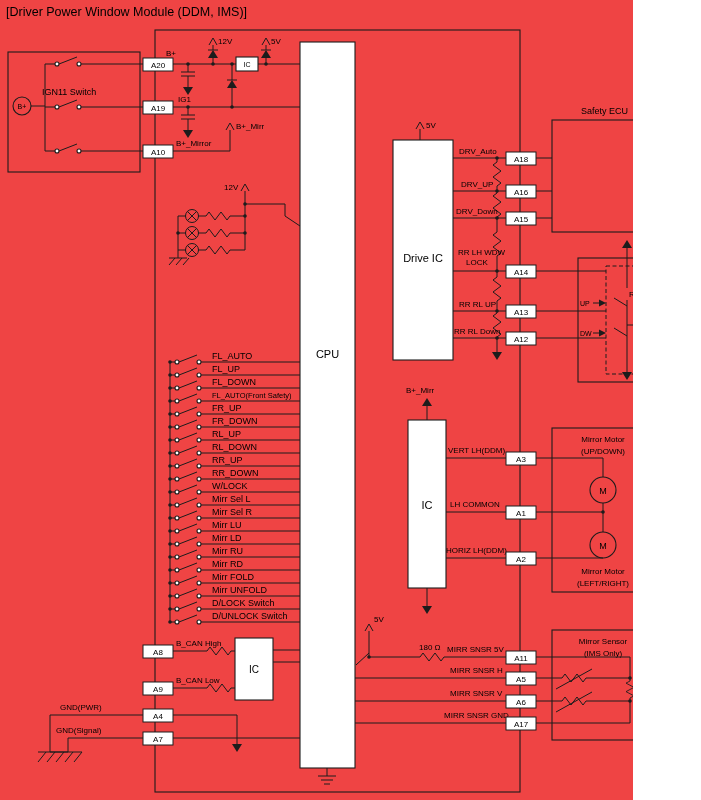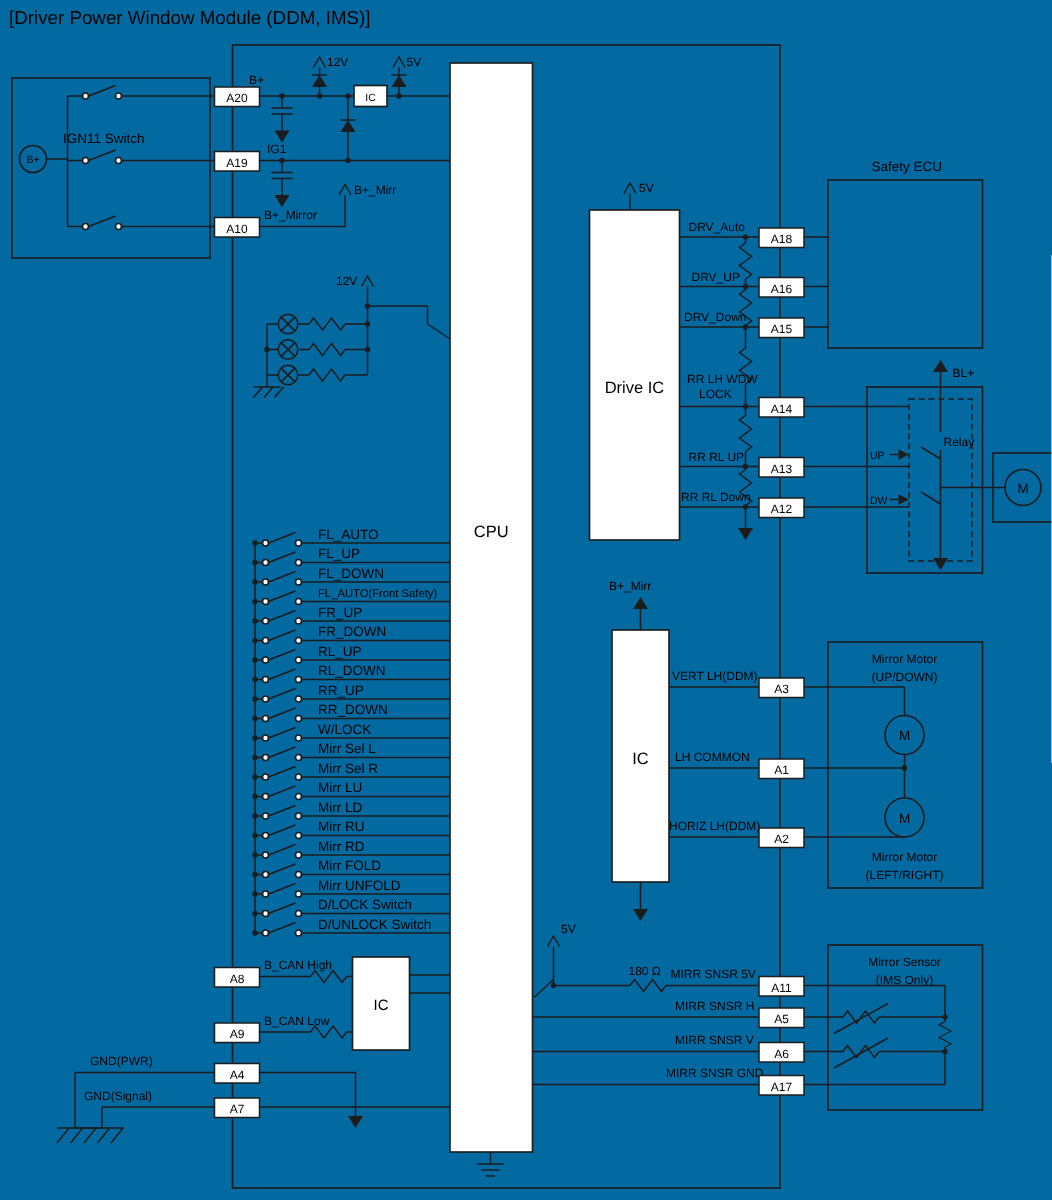--- a/index.html
+++ b/index.html
@@ -1,16 +1,16 @@
 <!DOCTYPE html>
 <html><head>
 <meta charset="utf-8">
 <style>
   html,body{margin:0;padding:0;background:#fff}
-  .stage{width:701px;height:800px;background:#0369a1;position:relative;overflow:hidden}
+  .stage{width:633px;height:800px;background:#ef4444;position:relative;overflow:hidden}
   svg{display:block}
   .w{stroke:#1c1c1c;stroke-width:1;fill:none}
   .nofill{stroke:#1c1c1c;stroke-width:1.1;fill:none}
   .box{stroke:#1c1c1c;stroke-width:1.1;fill:#fff}
   .dash{stroke:#1c1c1c;stroke-width:1;fill:none;stroke-dasharray:4 2.5}
   .pin{stroke:#1c1c1c;stroke-width:1;fill:#fff}
   .fillb{fill:#1c1c1c;stroke:none}
   .dot{fill:#1c1c1c;stroke:none}
   text{font-family:"Liberation Sans","DejaVu Sans",sans-serif;fill:#000}
   .title{font-size:12.5px}

